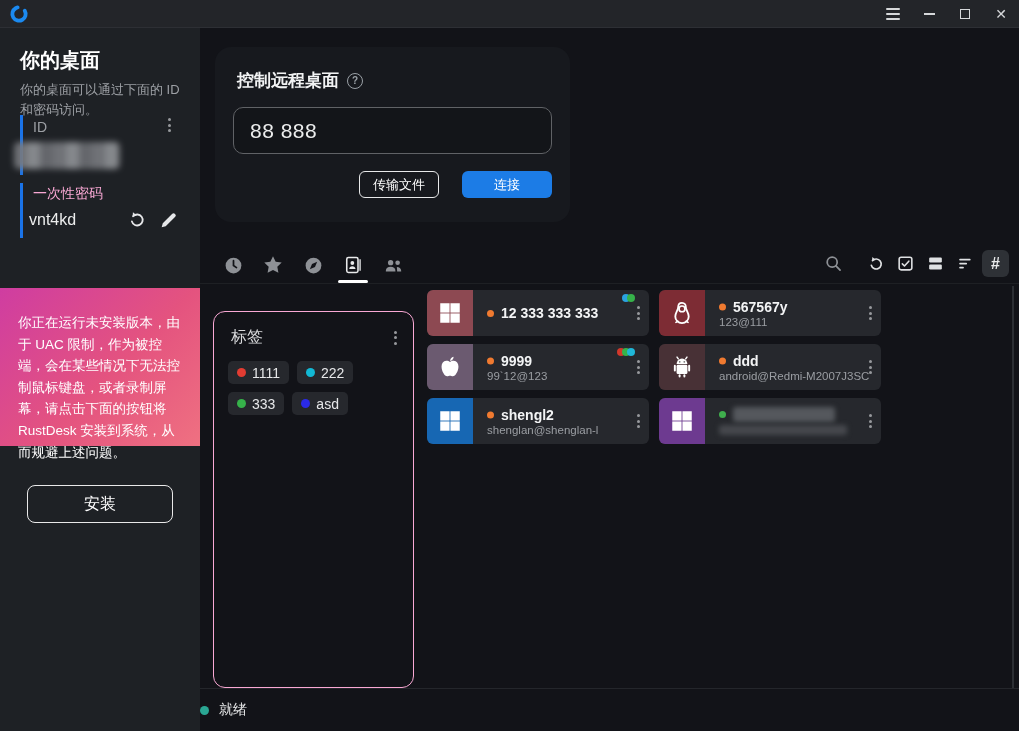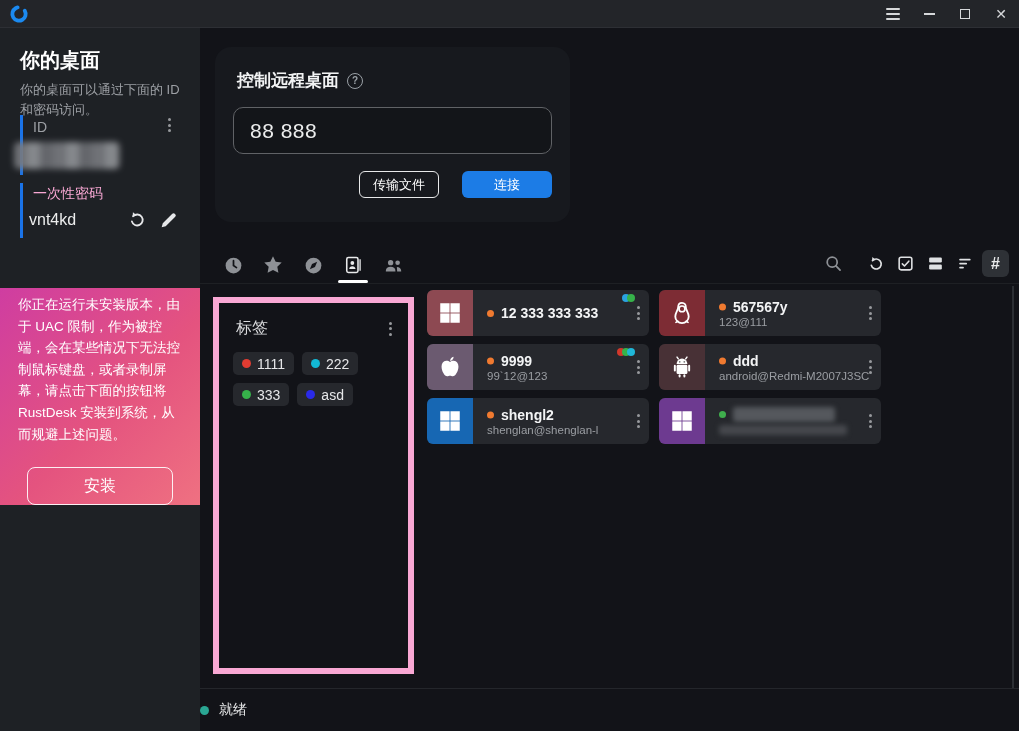--- a/index.html
+++ b/index.html
@@ -33,23 +33,23 @@
   .dots-v { display:flex; flex-direction:column; gap:2.5px; align-items:center; cursor:pointer; }
   .dots-v i { width:3px; height:3px; border-radius:50%; background:#97999d; display:block; }
   .id-dots { position:absolute; left:168px; top:90px; }
   .blur-block { filter:blur(3px); border-radius:5px; opacity:.92; }
   .id-blur { position:absolute; left:14px; top:114px; width:106px; height:27px;
              background:repeating-linear-gradient(90deg,#77797e 0 13px,#8e9195 13px 26px,#6b6d72 26px 39px); }
   .icon-btn { position:absolute; width:22px; height:22px; cursor:pointer; }
   .pw-refresh { left:126px; top:181px; }
   .pw-edit { left:158px; top:181px; }
 
-  .warning { position:absolute; left:0; top:260px; width:200px; height:217px;
+  .warning { position:absolute; left:0; top:260px; width:200px; height:158px;
              background:linear-gradient(135deg,#cf3da1 0%,#e4537f 55%,#ef7181 100%);
-             padding:6px 18px 0 18px; }
+             padding:24px 18px 0 18px; }
   .warning p { font-size:13.5px; line-height:1.6; color:#ffffff; }
   .install-btn { display:block; margin:22px auto 0; width:146px; height:38px; background:transparent;
                  border:1px solid rgba(255,255,255,.9); border-radius:8px; color:#ffffff;
                  font-size:16px; font-family:inherit; cursor:pointer; }
 
   
   .main { position:absolute; left:200px; top:28px; right:0; bottom:0; background:#121318; }
 
   .remote-card { position:absolute; left:15px; top:19px; width:355px; height:175px;
                  background:#17191e; border-radius:16px; }
@@ -77,22 +77,22 @@
   .toolbar { position:absolute; right:10px; top:222px; display:flex; align-items:center; gap:3px; }
   .tool { width:27px; height:27px; display:flex; align-items:center; justify-content:center;
           cursor:pointer; color:#dfe1e3; border-radius:6px; }
   .tool.search { color:#8e9196; margin-right:12px; }
   .tool.active { background:#2e3136; }
   .hash { font-size:16px; font-weight:700; color:#e9eaeb; }
   .tab-divider { position:absolute; left:0; right:0; top:255px; height:1px; background:#1e2024; }
   .scroll-track { position:absolute; right:5px; top:258px; height:402px; width:2px; background:#2c2f34; }
 
   
-  .tags-panel { position:absolute; left:13px; top:269px; width:201px; height:377px;
-                border:6px solid #f9a8d4; border-radius:0; }
+  .tags-panel { position:absolute; left:13px; top:283px; width:201px; height:377px;
+                border:1px solid #f9a8d4; border-radius:12px; }
   .tags-head { display:flex; align-items:center; justify-content:space-between; padding:15px 16px 0 17px; }
   .tags-title { font-size:16px; color:#d9dadc; }
   .chips { display:flex; flex-wrap:wrap; gap:8px; padding:13px 12px 0 14px; }
   .chip { height:23px; display:inline-flex; align-items:center; gap:6px; padding:0 9px;
           background:#26282d; border-radius:5px; font-size:14px; color:#e6e7e9; cursor:pointer; }
   .chip-dot { width:9px; height:9px; border-radius:50%; flex:0 0 auto; }
 
   
   .peer { position:absolute; width:222px; height:46px; background:#26282d; border-radius:6px; cursor:pointer; }
   .peer-icon { position:absolute; left:0; top:0; width:46px; height:46px; border-radius:6px 0 0 6px;

